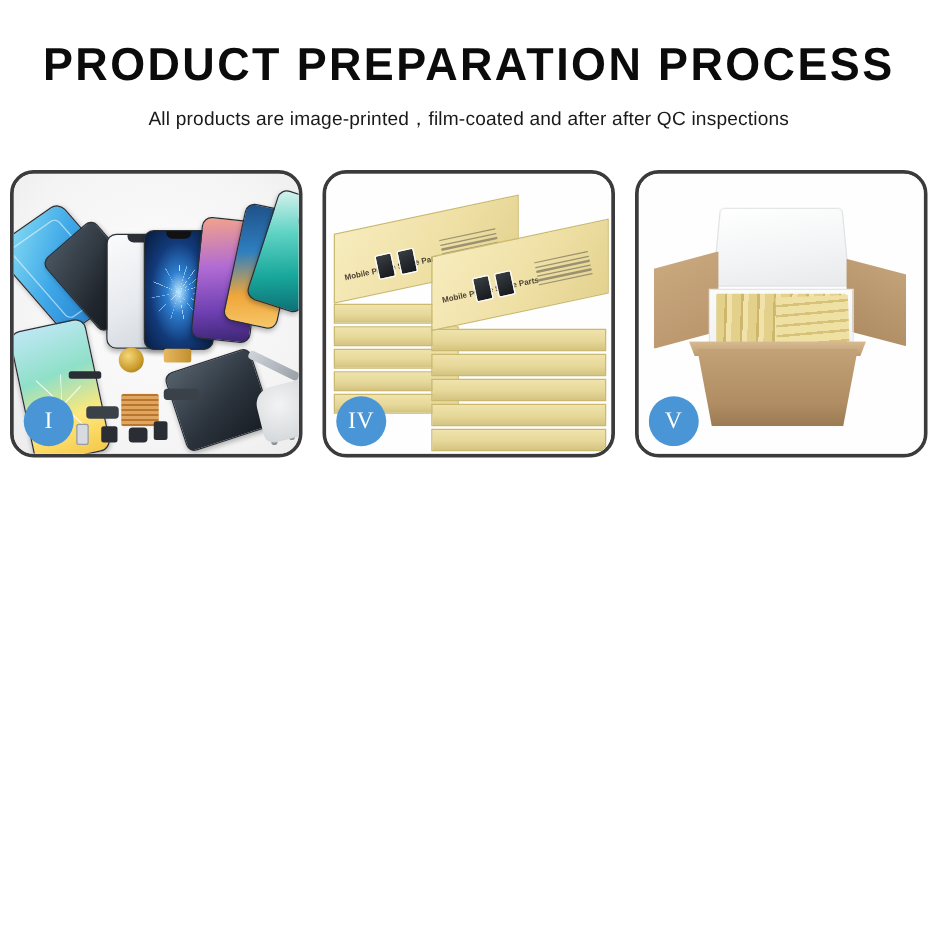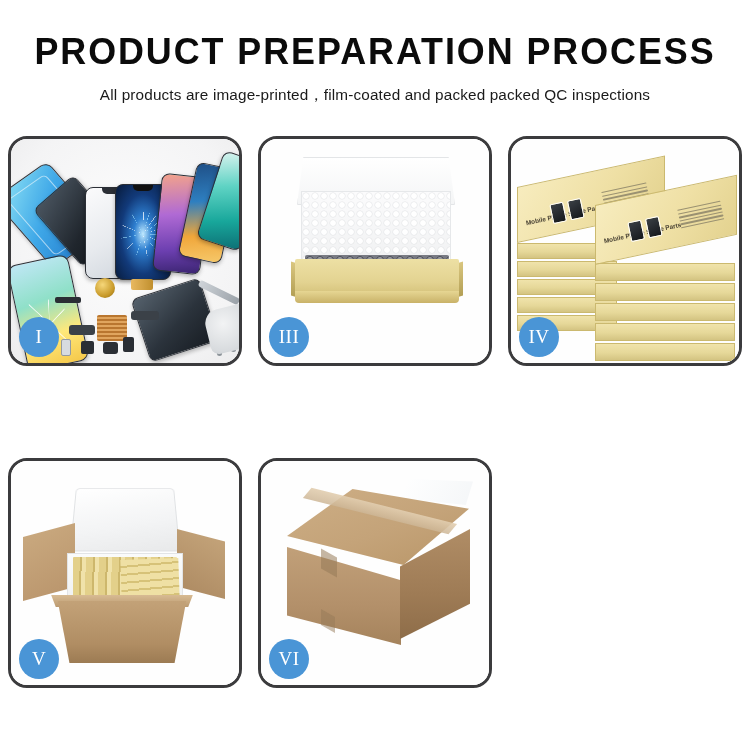--- a/index.html
+++ b/index.html
@@ -381,21 +381,21 @@
     clip-path: polygon(10% 0%, 100% 10%, 90% 100%, 0% 74%);
   }
 </style>
 </head>
 <body>
 
 <div class="page">
 
   <div class="header">
     <div class="title">PRODUCT PREPARATION PROCESS</div>
-    <div class="subtitle">All products are image-printed，film-coated and packed packed QC inspections</div>
+    <div class="subtitle">All products are image-printed，film-coated and after after QC inspections</div>
   </div>
 
   <div class="grid">
 
     <div class="panel">
       <div class="stage p1">
         <div class="scr s-blue"></div>
         <div class="scr s-dark"></div>
         <div class="scr s-glass"></div>
         <div class="scr s-12">
@@ -419,32 +419,20 @@
         <div class="chip c-scr1"></div>
         <div class="chip c-scr2"></div>
         <div class="chip c-scr3"></div>
         <div class="chip c-tool"></div>
         <div class="chip c-hand"></div>
       </div>
       <div class="badge">I</div>
     </div>
 
 
-    <div class="panel">
-      <div class="stage p3">
-        <div class="fb-lidback"></div>
-        <div class="fb-foam"></div>
-        <div class="fb-sideL"></div>
-        <div class="fb-sideR"></div>
-        <div class="fb-trayin"></div>
-        <div class="fb-tray"></div>
-        <div class="fb-lip"></div>
-      </div>
-      <div class="badge">III</div>
-    </div>
 
     <div class="panel">
       <div class="stage p4">
 
         <div class="bx" style="left:6px;  top:104px; width:100px; height:16px;"></div>
         <div class="bx" style="left:6px;  top:122px; width:100px; height:16px;"></div>
         <div class="bx" style="left:6px;  top:140px; width:100px; height:16px;"></div>
         <div class="bx" style="left:6px;  top:158px; width:100px; height:16px;"></div>
         <div class="bx" style="left:6px;  top:176px; width:100px; height:16px;"></div>
 
@@ -494,27 +482,15 @@
         <div class="ct-flapR"></div>
         <div class="ct-foamin"></div>
         <div class="ct-contents"></div>
         <div class="ct-contents2"></div>
         <div class="ct-rim"></div>
         <div class="ct-front"></div>
       </div>
       <div class="badge">V</div>
     </div>
 
-    <div class="panel">
-      <div class="stage p6">
-        <div class="sb-wrap"></div>
-        <div class="sb-top"></div>
-        <div class="sb-tape"></div>
-        <div class="sb-left"></div>
-        <div class="sb-right"></div>
-        <div class="sb-seam"></div>
-        <div class="sb-seam2"></div>
-      </div>
-      <div class="badge">VI</div>
-    </div>
 
   </div>
 </div>
 
 </body></html>

